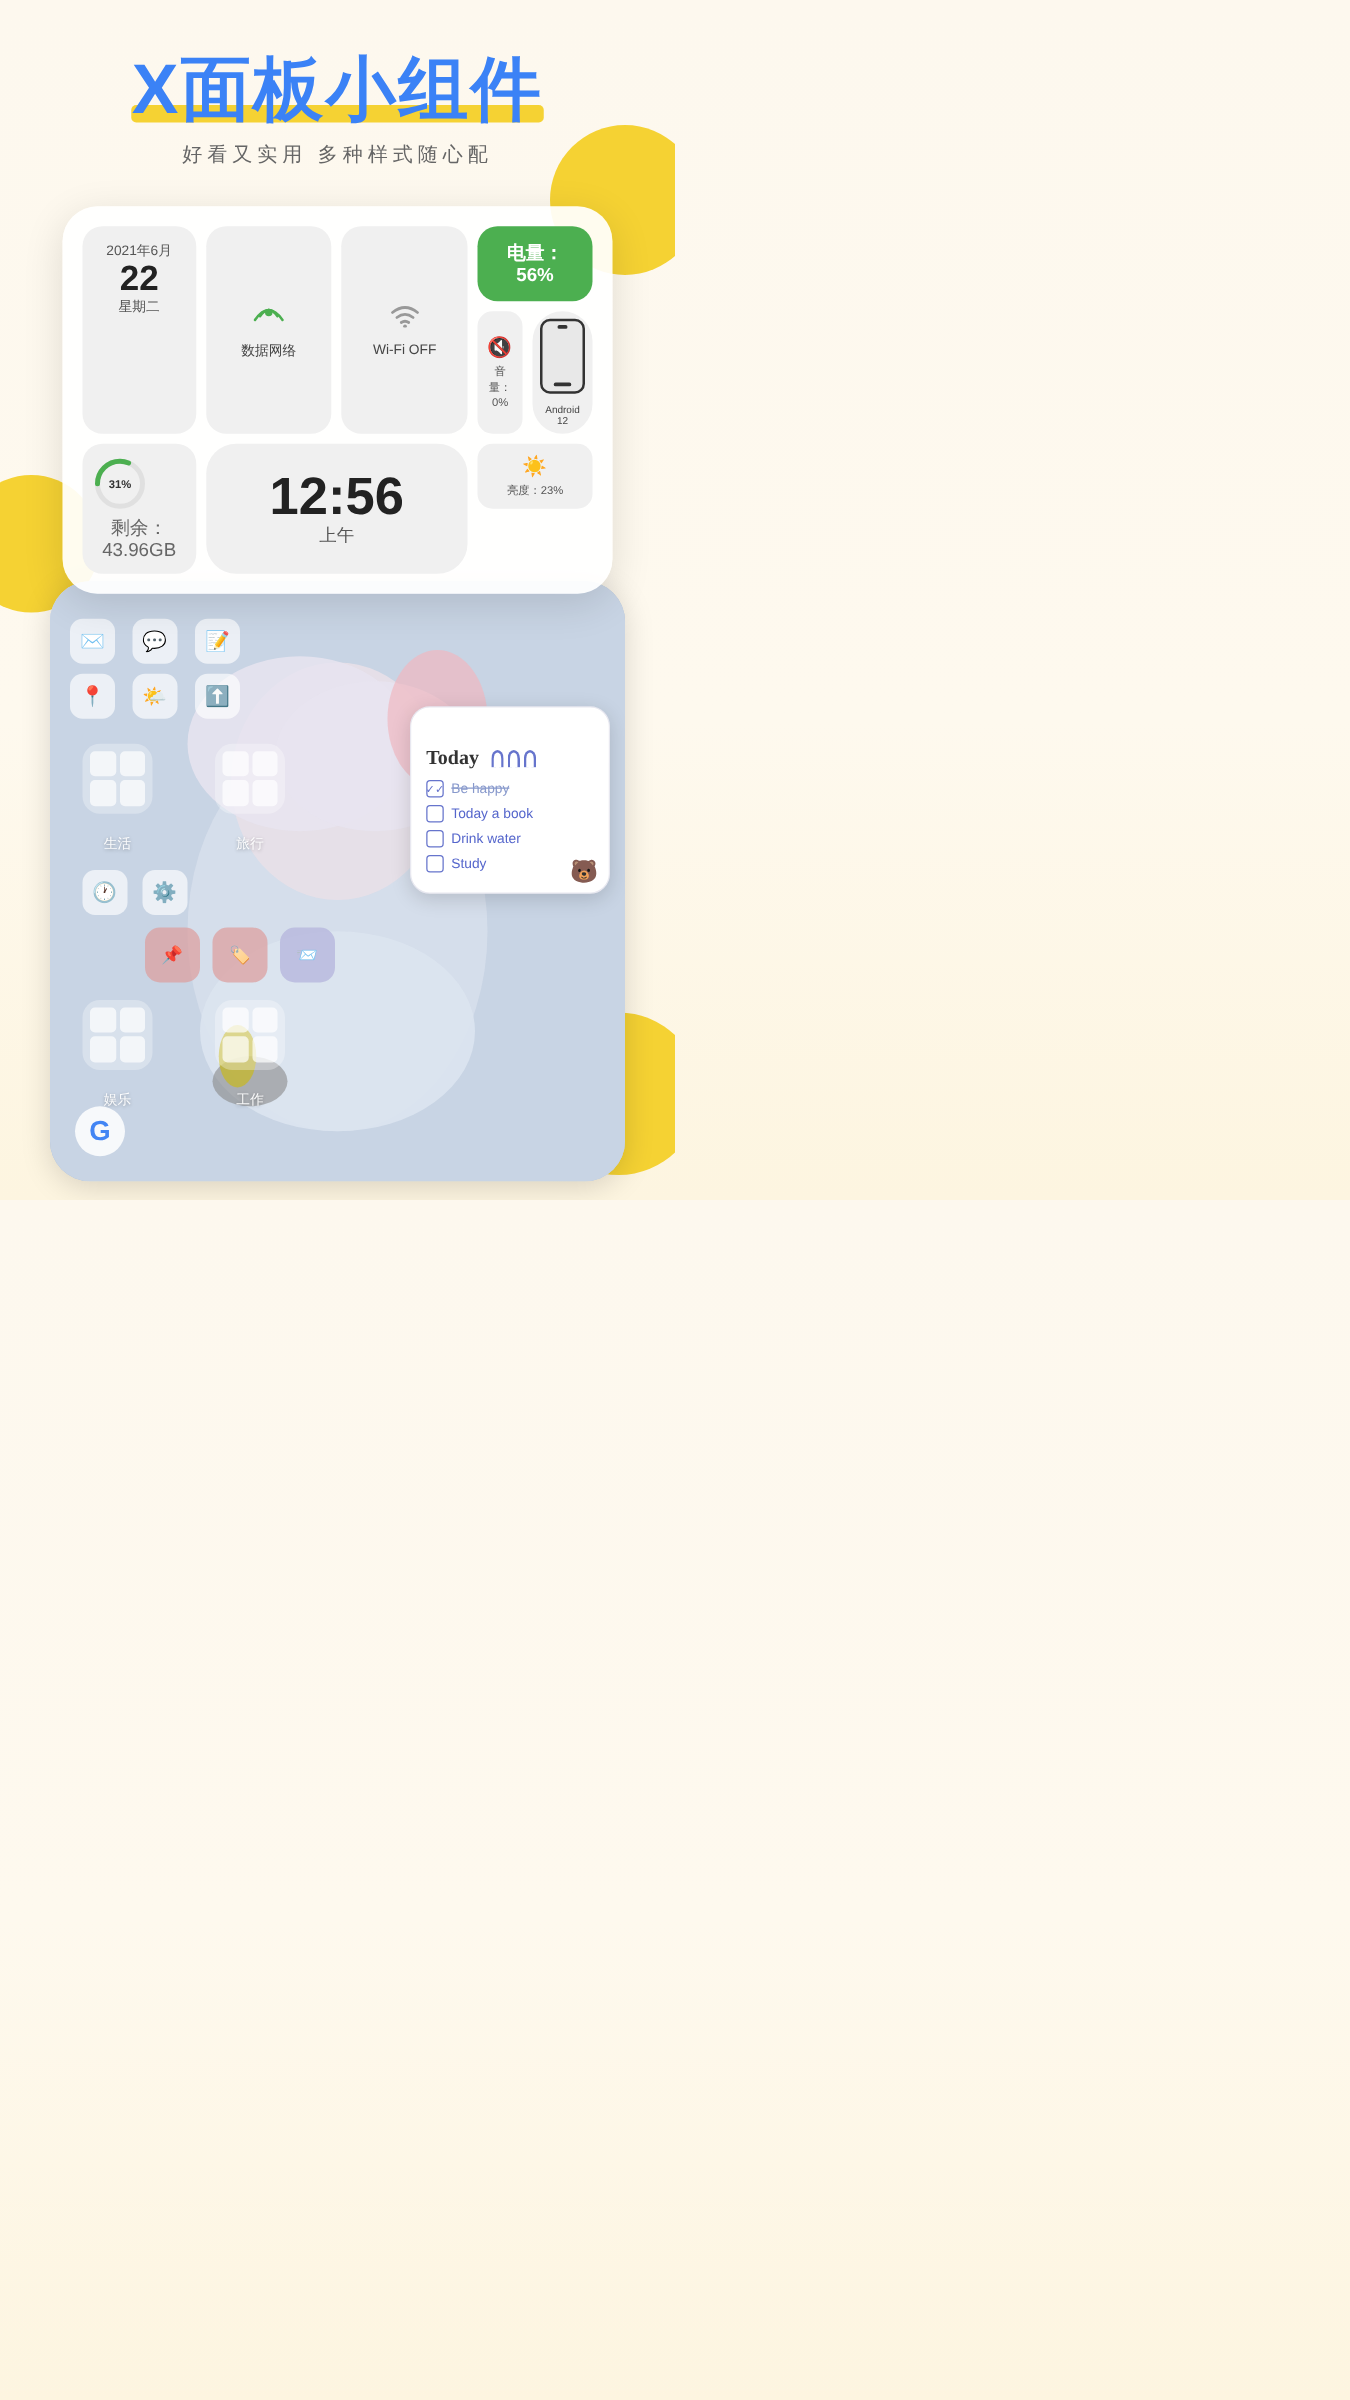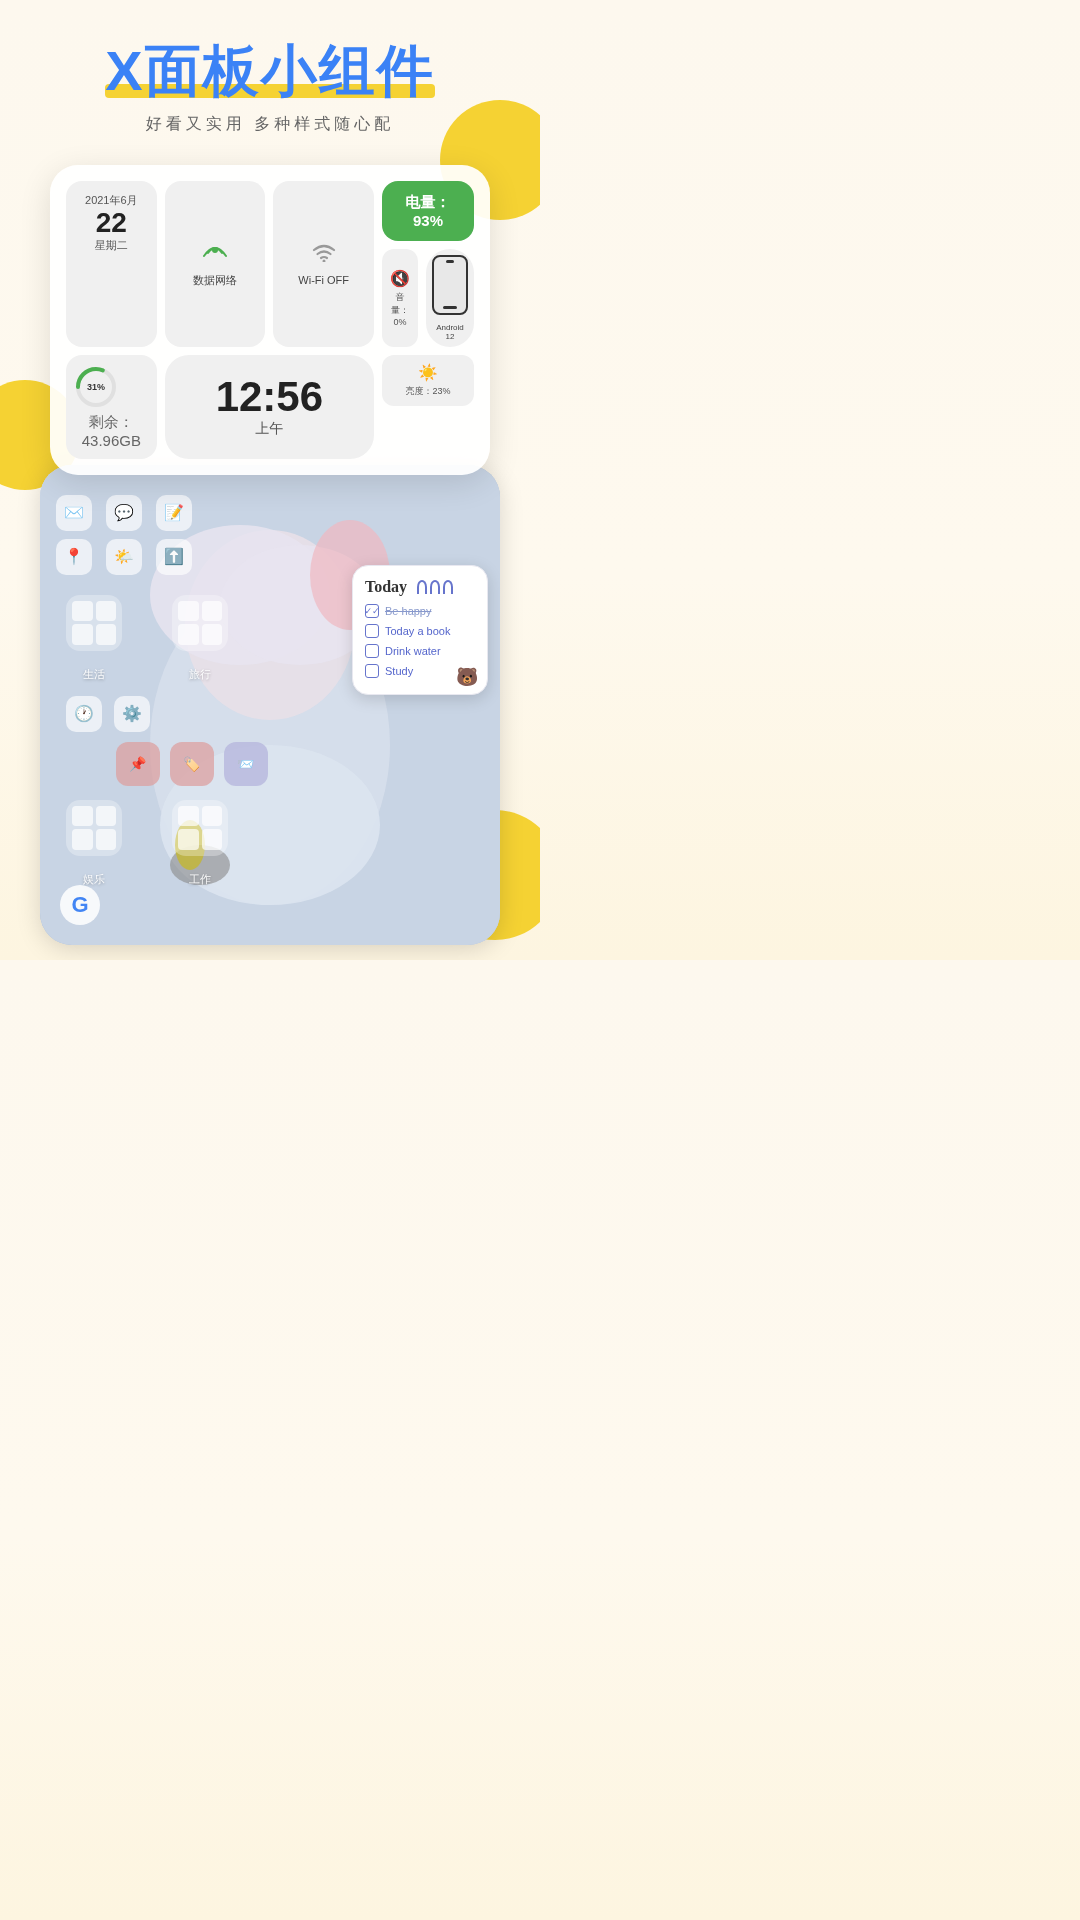--- a/index.html
+++ b/index.html
@@ -388,22 +388,22 @@
       border-radius: 4px;
     }
 
     
     .todo-widget {
       position: absolute;
       right: 12px;
       top: 100px;
       background: white;
       border-radius: 16px;
-      padding: 12px 12px 10px;
-      width: 136px;
+      padding: 32px 12px 10px;
+      width: 160px;
       box-shadow: 0 4px 16px rgba(0,0,0,0.15);
       border: 1.5px solid #e8e8f0;
     }
 
     .todo-header {
       display: flex;
       align-items: center;
       gap: 6px;
       margin-bottom: 8px;
     }
@@ -537,21 +537,21 @@
             <path d="M10 16 Q13 14 16 16" stroke="#999" stroke-width="2.2" fill="none" stroke-linecap="round"></path>
             <circle cx="13" cy="19" r="1.5" fill="#999"></circle>
           </svg>
         </div>
         <div class="label">Wi-Fi OFF</div>
       </div>
 
       <div class="right-cells">
 
         <div class="cell-battery">
-          <div class="battery-text">电量：93%</div>
+          <div class="battery-text">电量：56%</div>
         </div>
 
         <div style="display:grid; grid-template-columns:1fr 1fr; gap:8px;">
           <div class="cell-volume">
             <div class="icon">🔇</div>
             <div class="label">音量：0%</div>
           </div>
           <div style="background:#f0f0f0; border-radius:24px; display:flex; align-items:center; justify-content:center; flex-direction:column; gap:4px; padding:6px;">
             <div class="phone-icon"></div>
             <div style="font-size:8px;color:#444;text-align:center;margin-top:4px;">Android 12</div>

